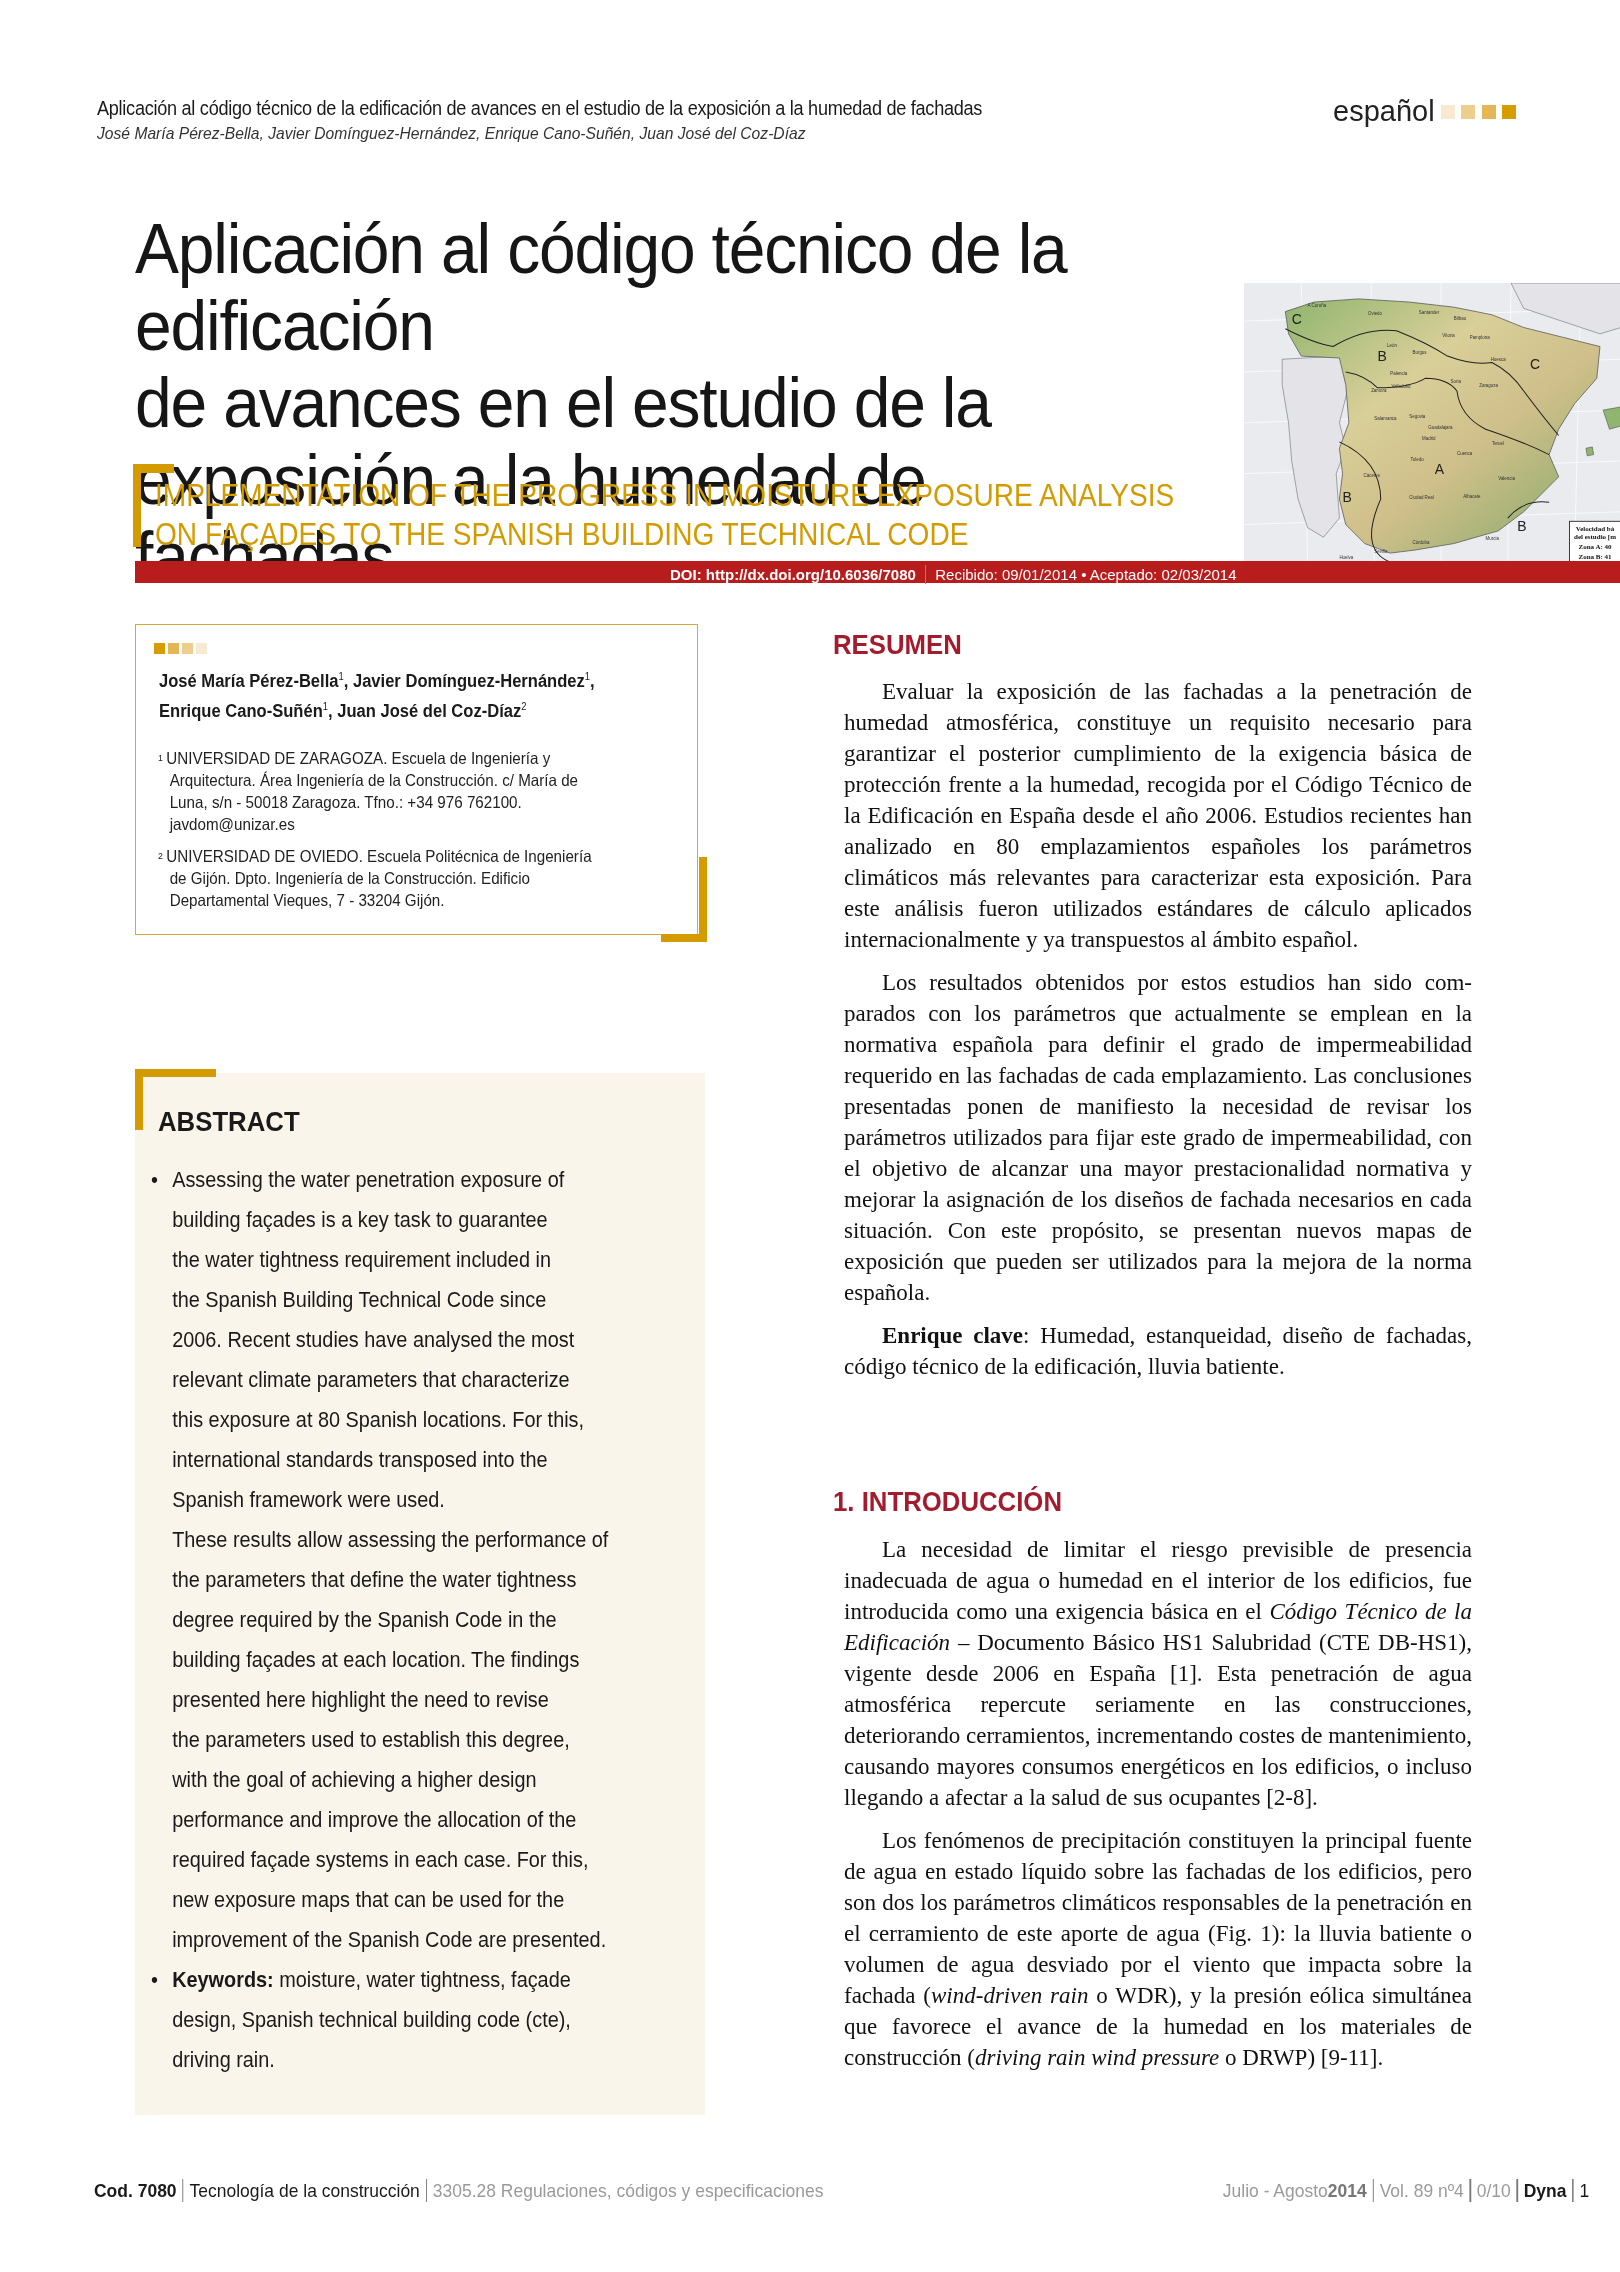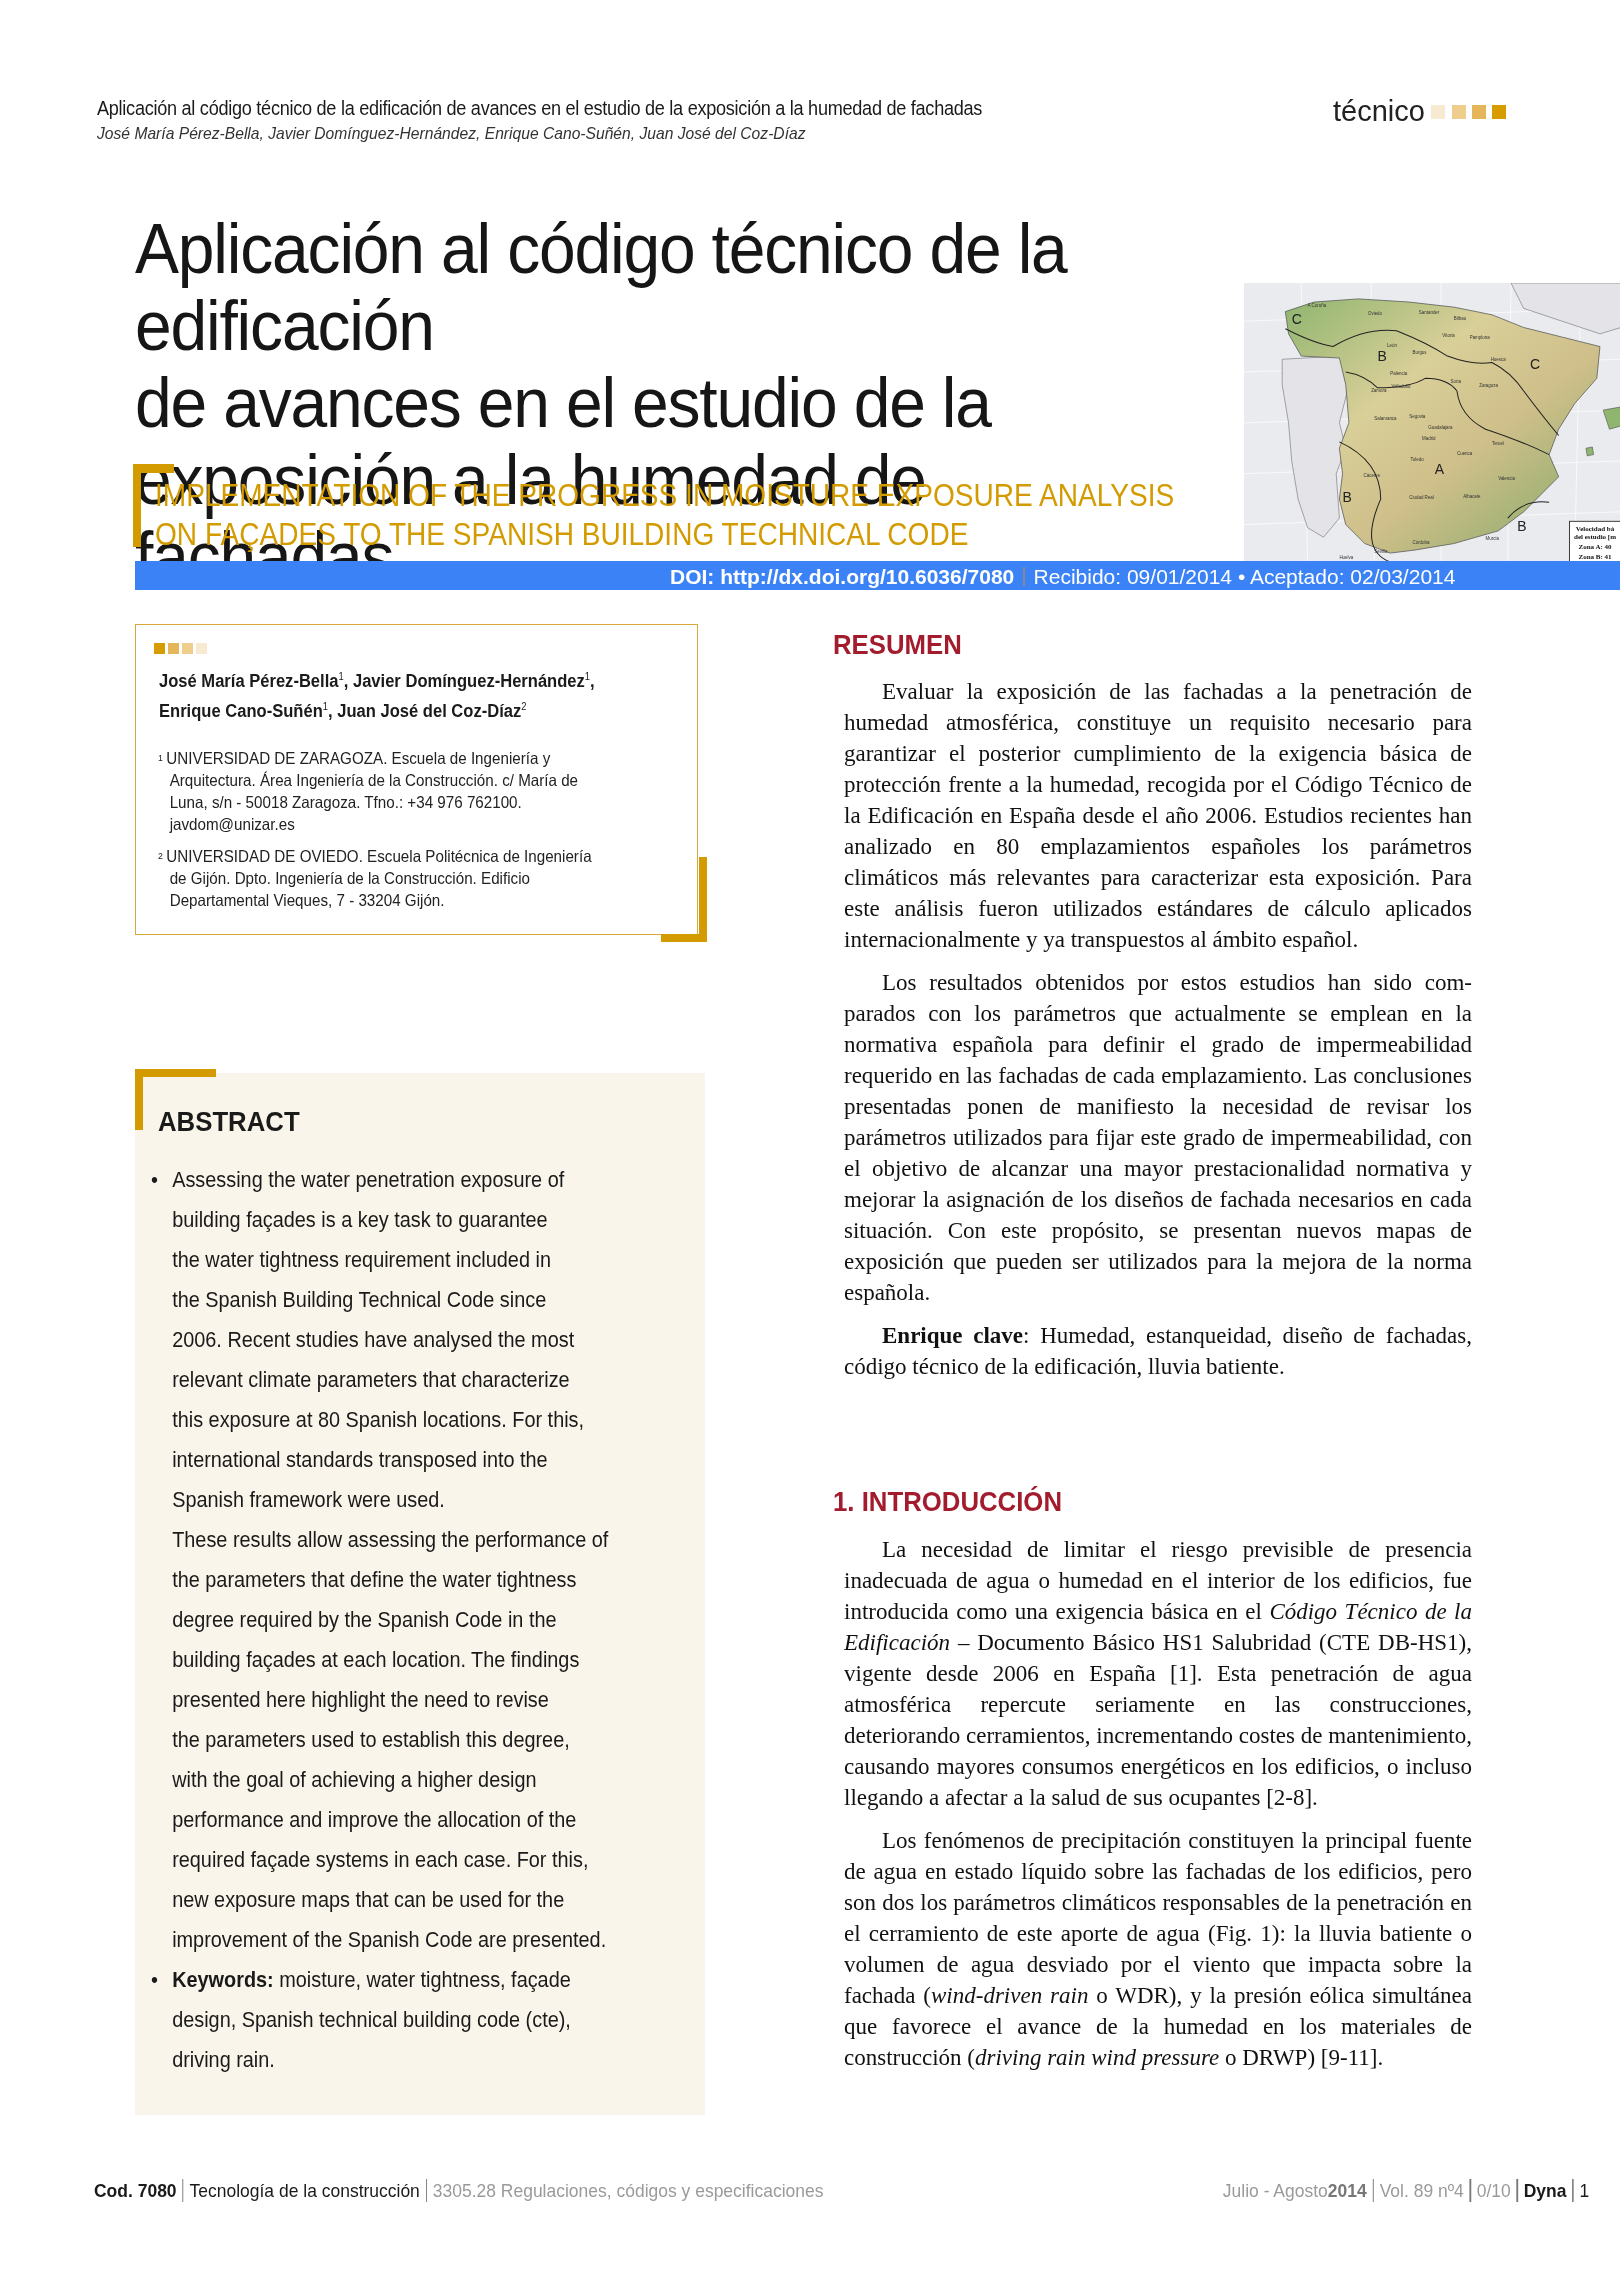--- a/index.html
+++ b/index.html
@@ -15,21 +15,21 @@
 
   
   #main-title { left:135px; top:210px; width:1143px; font-size:71px; line-height:77px; color:#161616; letter-spacing:-1.3px; transform:scaleX(0.93); transform-origin:left; }
 
   
   #subtitle-bar { left:133px; top:464px; width:7.6px; height:83px; background:#d39b00; }
   #subtitle-bar-top { left:133px; top:464px; width:41px; height:9px; background:#d39b00; }
   #subtitle { left:155px; top:476px; font-size:30.5px; line-height:39px; color:#d39b00; white-space:nowrap; transform:scaleX(0.92); transform-origin:left; }
 
   
-  #doi-bar { left:135px; top:561px; width:1486px; height:29px; background:#3b82f6; color:#fff; font-size:21px; display:flex; align-items:center; justify-content:flex-end; }
+  #doi-bar { left:135px; top:561px; width:1486px; height:22px; background:#b91c1c; color:#fff; font-size:15px; display:flex; align-items:center; justify-content:flex-end; }
   #doi-inner { position:absolute; left:535px; top:3.8px; white-space:nowrap; display:flex; align-items:center; }
   #doi-inner .sep { width:1.3px; height:19px; background:#888; margin:0 9px; display:inline-block; }
 
   
   #map { left:1244px; top:283px; width:377px; height:279px; background:#e8eaee; overflow:hidden; }
 
   
   #author-box { left:135px; top:624px; width:561px; height:309px; border:1.3px solid #d9a83a; background:#fff; }
   #author-corner-v { left:699px; top:857px; width:7.6px; height:84px; background:#d39b00; }
   #author-corner-h { left:661px; top:934px; width:46px; height:7.6px; background:#d39b00; }
@@ -61,21 +61,21 @@
   #footer-right { right:30.5px; top:2179px; font-size:19px; white-space:nowrap; display:flex; align-items:center; transform:scaleX(0.92); transform-origin:right; }
   .fsep { width:1.3px; height:23px; background:#777; display:inline-block; margin:0 6.4px; }
   .grey { color:#9a9a9a; }
 </style>
 </head>
 <body>
 
 <div id="run-title" class="abs">Aplicación al código técnico de la edificación de avances en el estudio de la exposición a la humedad de fachadas</div>
 <div id="run-authors" class="abs">José María Pérez-Bella, Javier Domínguez-Hernández, Enrique Cano-Suñén, Juan José del Coz-Díaz</div>
 <div id="articulo" class="abs">
-  <span>técnico</span>
+  <span>español</span>
   <span class="sq" style="background: rgb(248, 234, 208);"></span>
   <span class="sq" style="background: rgb(239, 205, 140);"></span>
   <span class="sq" style="background: rgb(229, 182, 88);"></span>
   <span class="sq" style="background: rgb(214, 156, 0);"></span>
 </div>
 
 <div id="map" class="abs">
   <svg width="377" height="279" viewBox="0 0 593 439">
     <defs>
       <linearGradient id="terrain" x1="0" y1="0" x2="1" y2="1">

